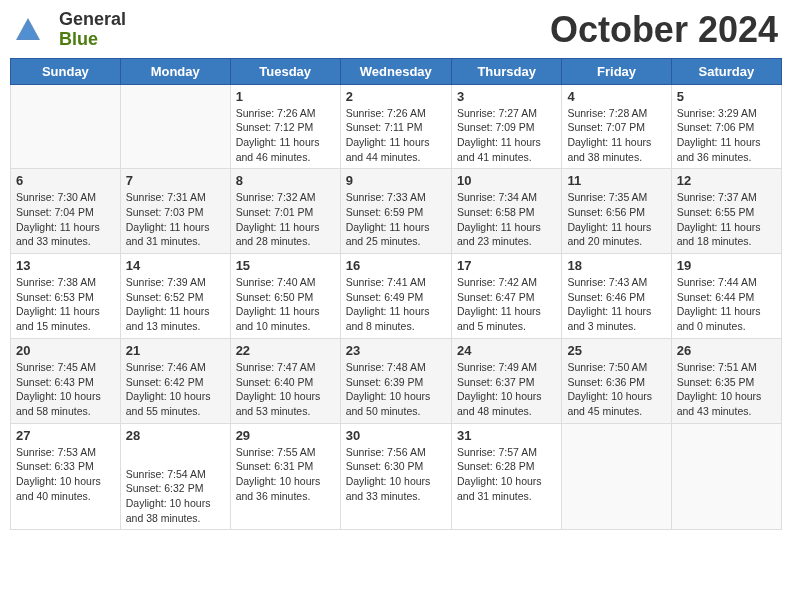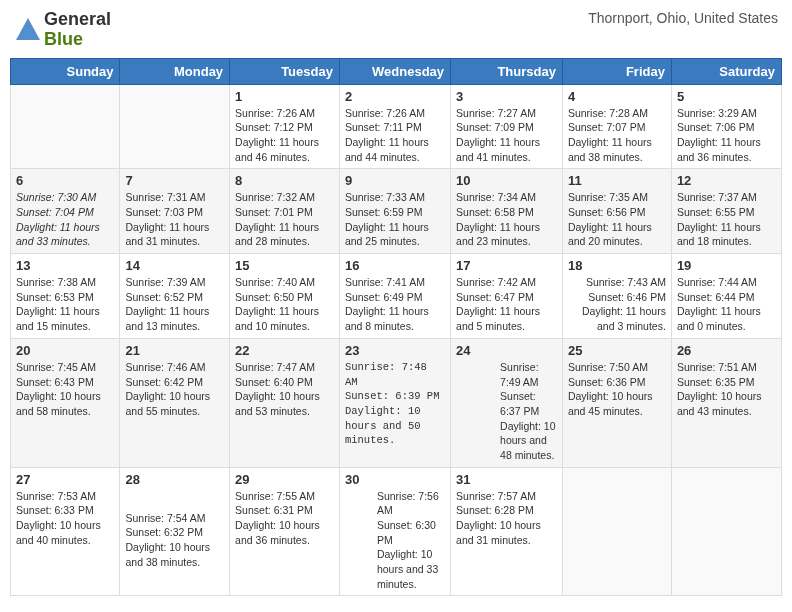--- a/index.html
+++ b/index.html
@@ -13,21 +13,21 @@
     .header {
       display: flex;
       justify-content: space-between;
       align-items: flex-start;
       margin-bottom: 8px;
       padding: 0 4px;
     }
     .logo {
       display: flex;
       align-items: center;
-      gap: 2px;
+      gap: 17px;
     }
     .logo-text {
       display: flex;
       flex-direction: column;
       line-height: 1.1;
     }
     .logo-general {
       font-size: 18px;
       font-weight: bold;
       color: #333;
@@ -55,21 +55,21 @@
       color: #555;
     }
     .calendar {
       width: 100%;
       border-collapse: collapse;
       border: 1px solid #ccc;
     }
     .calendar th {
       background-color: #3a7abf;
       color: white;
-      text-align: right;
+      text-align: center;
       padding: 5px 6px;
       font-size: 13px;
       font-weight: bold;
       border: 1px solid #2a5a9f;
     }
     .calendar td {
       vertical-align: top;
       padding: 4px 5px;
       border: 1px solid #ddd;
       font-size: 10.5px;
@@ -102,21 +102,21 @@
     <svg class="logo-icon" viewBox="0 0 28 28">
       <polygon points="14,2 26,24 2,24" fill="#3a7abf" opacity="0.85"></polygon>
       <polygon points="14,8 22,22 6,22" fill="#4a90d9" opacity="0.5"></polygon>
     </svg>
     <div class="logo-text">
       <span class="logo-general">General</span>
       <span class="logo-blue">Blue</span>
     </div>
   </div>
   <div class="title-section">
-    <div class="location">Thornport, Ohio, United States</div>
+    <div class="month-title">October 2024</div>
   </div>
 </div>
 
 <table class="calendar">
   <thead>
     <tr>
 
     <th>Sunday</th>
         <th>Monday</th>
         <th>Tuesday</th>
@@ -157,21 +157,21 @@
         <td>
           <span class="day-num">5</span>
           <div class="day-info" style="white-space: pre-line;">Sunrise: 3:29 AM
 Sunset: 7:06 PM
 Daylight: 11 hours and 36 minutes.</div>
         </td>
       </tr>
       <tr>
         <td>
           <span class="day-num">6</span>
-          <div class="day-info" style="white-space: pre-line; font-style: italic;">Sunrise: 7:30 AM
+          <div class="day-info" style="white-space: pre-line;">Sunrise: 7:30 AM
 Sunset: 7:04 PM
 Daylight: 11 hours and 33 minutes.</div>
         </td>
         <td>
           <span class="day-num">7</span>
           <div class="day-info" style="white-space: pre-line;">Sunrise: 7:31 AM
 Sunset: 7:03 PM
 Daylight: 11 hours and 31 minutes.</div>
         </td>
         <td>
@@ -231,21 +231,21 @@
 Daylight: 11 hours and 8 minutes.</div>
         </td>
         <td>
           <span class="day-num">17</span>
           <div class="day-info" style="white-space: pre-line;">Sunrise: 7:42 AM
 Sunset: 6:47 PM
 Daylight: 11 hours and 5 minutes.</div>
         </td>
         <td>
           <span class="day-num">18</span>
-          <div class="day-info" style="white-space: pre-line; text-align: right;">Sunrise: 7:43 AM
+          <div class="day-info" style="white-space: pre-line;">Sunrise: 7:43 AM
 Sunset: 6:46 PM
 Daylight: 11 hours and 3 minutes.</div>
         </td>
         <td>
           <span class="day-num">19</span>
           <div class="day-info" style="white-space: pre-line;">Sunrise: 7:44 AM
 Sunset: 6:44 PM
 Daylight: 11 hours and 0 minutes.</div>
         </td>
       </tr>
@@ -263,27 +263,27 @@
 Daylight: 10 hours and 55 minutes.</div>
         </td>
         <td>
           <span class="day-num">22</span>
           <div class="day-info" style="white-space: pre-line;">Sunrise: 7:47 AM
 Sunset: 6:40 PM
 Daylight: 10 hours and 53 minutes.</div>
         </td>
         <td>
           <span class="day-num">23</span>
-          <div class="day-info" style="white-space: pre-line; font-family: Liberation Mono, monospace;">Sunrise: 7:48 AM
+          <div class="day-info" style="white-space: pre-line;">Sunrise: 7:48 AM
 Sunset: 6:39 PM
 Daylight: 10 hours and 50 minutes.</div>
         </td>
         <td>
           <span class="day-num">24</span>
-          <div class="day-info" style="white-space: pre-line; margin-left: 44px;">Sunrise: 7:49 AM
+          <div class="day-info" style="white-space: pre-line;">Sunrise: 7:49 AM
 Sunset: 6:37 PM
 Daylight: 10 hours and 48 minutes.</div>
         </td>
         <td>
           <span class="day-num">25</span>
           <div class="day-info" style="white-space: pre-line;">Sunrise: 7:50 AM
 Sunset: 6:36 PM
 Daylight: 10 hours and 45 minutes.</div>
         </td>
         <td>
@@ -307,21 +307,21 @@
 Daylight: 10 hours and 38 minutes.</div>
         </td>
         <td>
           <span class="day-num">29</span>
           <div class="day-info" style="white-space: pre-line;">Sunrise: 7:55 AM
 Sunset: 6:31 PM
 Daylight: 10 hours and 36 minutes.</div>
         </td>
         <td>
           <span class="day-num">30</span>
-          <div class="day-info" style="white-space: pre-line; margin-left: 32px;">Sunrise: 7:56 AM
+          <div class="day-info" style="white-space: pre-line;">Sunrise: 7:56 AM
 Sunset: 6:30 PM
 Daylight: 10 hours and 33 minutes.</div>
         </td>
         <td>
           <span class="day-num">31</span>
           <div class="day-info" style="white-space: pre-line;">Sunrise: 7:57 AM
 Sunset: 6:28 PM
 Daylight: 10 hours and 31 minutes.</div>
         </td>
         <td class="empty-cell"></td>

